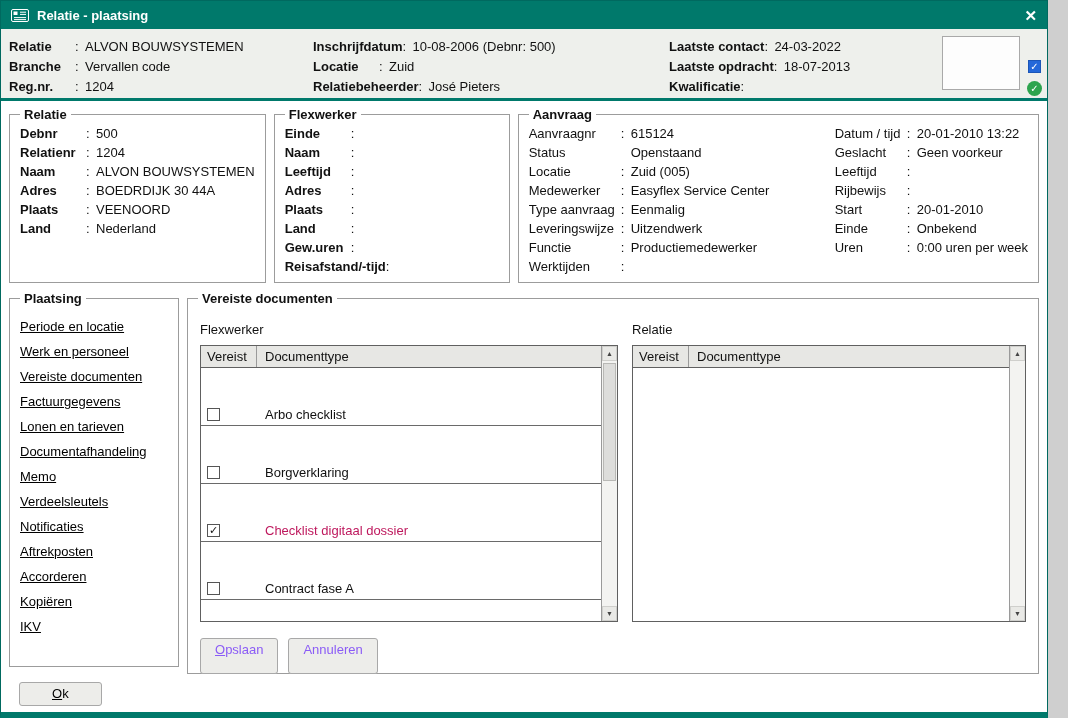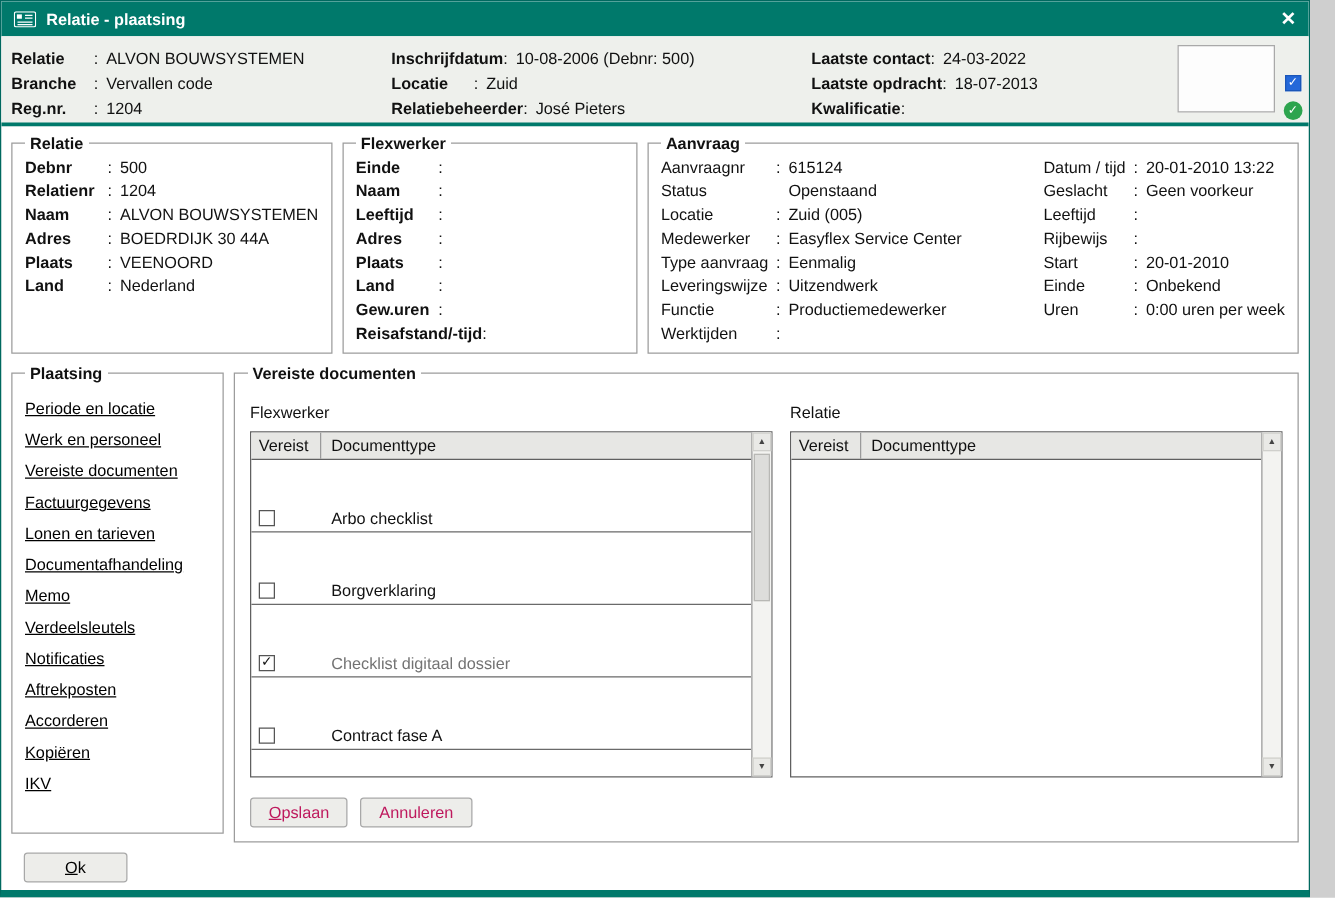--- a/index.html
+++ b/index.html
@@ -16,21 +16,21 @@
   .titlebar .title { font-weight:bold; font-size:13px; }
   .titlebar .close { margin-left:auto; font-size:15px; font-weight:bold; cursor:pointer; line-height:1; }
   .win-icon { display:inline-flex; align-items:center; }
 
   
   .header { flex:0 0 72px; height:72px; background:#eef0ec; position:relative;
             border-bottom:3px solid #00796b; }
   .hcol { position:absolute; top:8px; }
   .hc1 { left:8px; }   .hc1 .l { min-width:74px; }
   .hc2 { left:312px; } .hc2 .l { min-width:110px; }
-  .hc3 { left:648px; } .hc3 .l { min-width:112px; }
+  .hc3 { left:668px; } .hc3 .l { min-width:112px; }
   .header .kv { line-height:20px; }
   .header .kv .l { font-weight:bold; }
 
   .photo { position:absolute; top:7px; right:27px; width:78px; height:54px;
            background:#fdfdfd; border:1px solid #a9a9a9; }
   .hd-check { position:absolute; top:31px; right:6px; width:13px; height:13px;
               background:#2468d9; border:1px solid #1b56b8; color:#fff; font-size:10px;
               display:flex; align-items:center; justify-content:center; cursor:pointer; line-height:1; }
   .hd-ok { position:absolute; top:52px; right:5px; width:15px; height:15px;
            background:#2da44e; border-radius:50%; color:#fff; font-size:10px;
@@ -79,33 +79,33 @@
   .dt-head .c1 { flex:0 0 56px; display:flex; align-items:center; padding-left:6px;
                  border-right:1px solid #9a9a9a; }
   .dt-head .c2 { flex:1; display:flex; align-items:center; padding-left:8px; }
   .dt-row { flex:0 0 22px; height:22px; display:flex; align-items:center;
             border-bottom:1px solid #6a6a6a; cursor:default; }
   .dt-row .c1 { flex:0 0 56px; padding-left:6px; display:flex; align-items:center; }
   .dt-row .c2 { flex:1; padding-left:8px; font-size:13px; }
   .cb { width:13px; height:13px; border:1px solid #555; background:#fff; color:#111;
         display:inline-flex; align-items:center; justify-content:center;
         font-size:11px; line-height:1; cursor:pointer; }
-  .muted { color:#737373; }
+  .muted { color:#be185d; }
 
   .sb { flex:0 0 16px; border-left:1px solid #9a9a9a; background:#f3f3f1;
         display:flex; flex-direction:column; }
   .sb .ar { flex:0 0 15px; display:flex; align-items:center; justify-content:center;
             font-size:7px; color:#444; background:#e9e9e6; border:1px solid #cfcfcc; cursor:pointer; }
   .sb .sp { flex:1; position:relative; }
   .thumb { position:absolute; left:1px; right:1px; top:2px; height:118px;
            background:#dddddb; border:1px solid #b8b8b5; cursor:pointer; }
 
   .btnrow { margin-top:16px; display:flex; gap:10px; }
-  .btn { font-family:"Liberation Sans", sans-serif; font-size:13px; padding:3px 14px 4px;
-         background:#ededea; border:1px solid #a8a8a8; border-radius:3px; color:#be185d; cursor:pointer; }
+  .btn { font-family:"Liberation Sans", sans-serif; font-size:13px; padding:3px 14px 16px;
+         background:#ededea; border:1px solid #a8a8a8; border-radius:3px; color:#8b5cf6; cursor:pointer; }
   .btn span { display:block; }
   .btn.ak span::first-letter { text-decoration:underline; }
   .btn-ok { margin:8px 0 0 2px; padding:3px 32px 4px; color:#000; }
 
   .footer { padding:0 8px; }
 </style>
 </head>
 <body>
 
 <div class="window">

